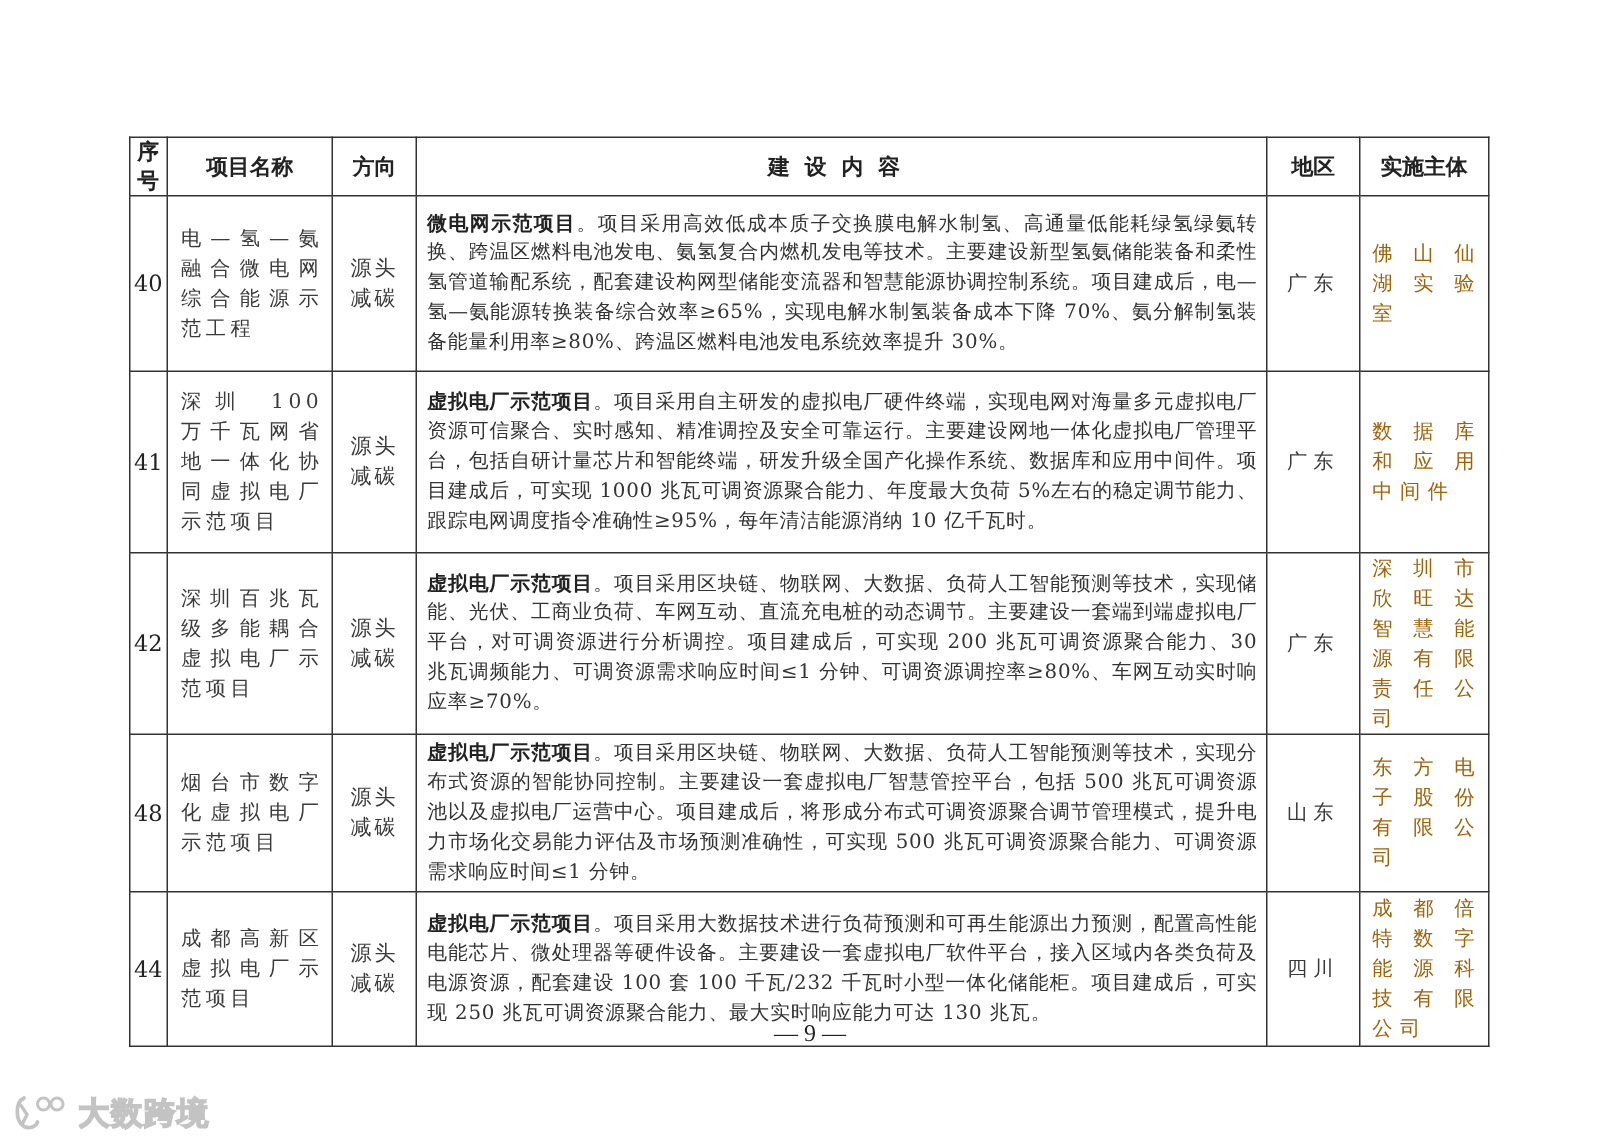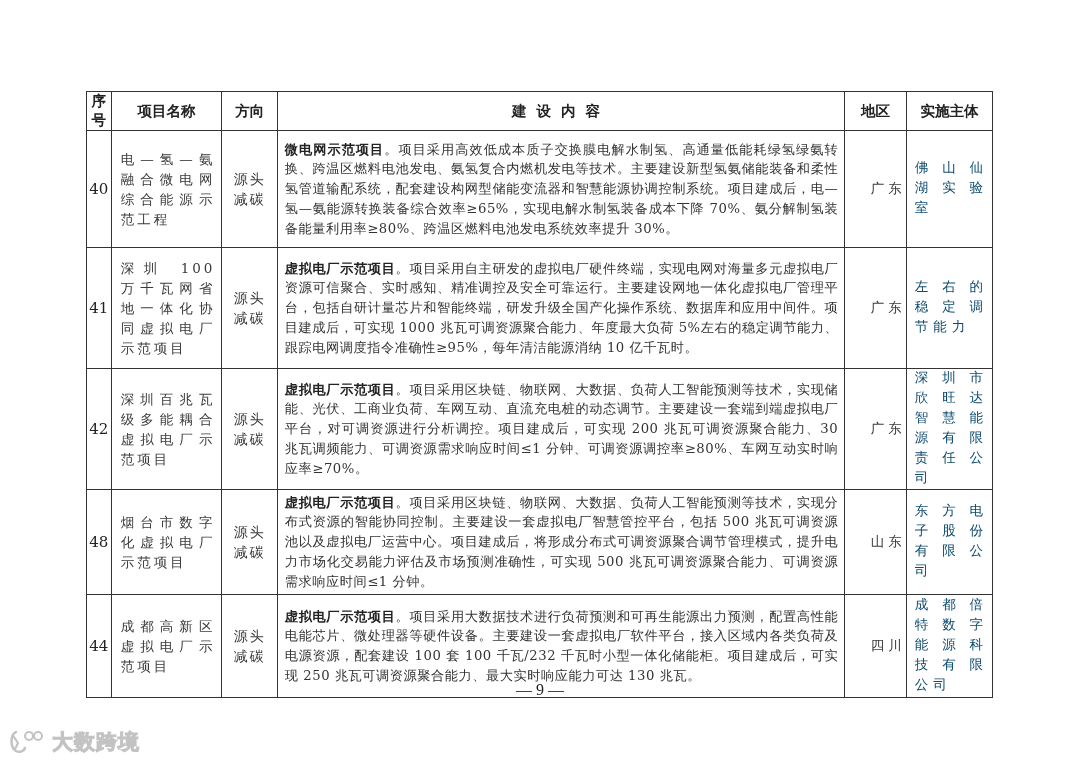--- a/index.html
+++ b/index.html
@@ -32,25 +32,25 @@
   .dir-text {
     font-size: 14px; line-height: 20px; letter-spacing: 2px; color: #3a3a3a;
     text-align: center; padding: 0 4px;
   }
   .content-text {
     font-size: 13.2px; line-height: 19.7px; color: #333; padding: 2px 6px 2px 7px;
     text-align: justify; letter-spacing: 0.55px;
   }
   .content-text .lead { font-weight: bold; color: #222; }
   .region-text {
-    font-size: 13.5px; letter-spacing: 4px; text-align: right; color: #3a3a3a;
+    font-size: 13.5px; letter-spacing: 4px; text-align: center; color: #3a3a3a;
   }
   .entity-text {
-    font-size: 13.5px; line-height: 20px; letter-spacing: 5px; color: #0c4a6e;
-    padding: 0 4px 0 8px; text-align: justify; font-family: Liberation Mono, monospace;
+    font-size: 13.5px; line-height: 20px; letter-spacing: 5px; color: #a16207;
+    padding: 0 4px 0 8px; text-align: justify;
   }
   tr.r40 td { height: 116px; }
   tr.r41 td { height: 120px; }
   tr.r42 td { height: 100px; }
   tr.r43 td { height: 104px; }
   tr.r44 td { height: 102px; }
   .page-number {
     position: absolute; left: 0; width: 1080px; top: 681px; text-align: center;
     font-size: 16px; color: #222; font-family: "Liberation Serif", serif;
   }
@@ -110,21 +110,21 @@
       <td>
           <div class="dir-text">源头减碳</div>
         </td>
       <td>
           <div class="content-text"><span class="lead">虚拟电厂示范项目</span><span>。项目采用自主研发的虚拟电厂硬件终端，实现电网对海量多元虚拟电厂资源可信聚合、实时感知、精准调控及安全可靠运行。主要建设网地一体化虚拟电厂管理平台，包括自研计量芯片和智能终端，研发升级全国产化操作系统、数据库和应用中间件。项目建成后，可实现 1000 兆瓦可调资源聚合能力、年度最大负荷 5%左右的稳定调节能力、跟踪电网调度指令准确性≥95%，每年清洁能源消纳 10 亿千瓦时。</span></div>
         </td>
       <td>
           <div class="region-text">广东</div>
         </td>
       <td>
-          <div class="entity-text">左右的稳定调节能力</div>
+          <div class="entity-text">数据库和应用中间件</div>
         </td>
     </tr>
     <tr class="r42">
       <td class="c-num">42</td>
       <td>
           <div class="name-text">深圳百兆瓦级多能耦合虚拟电厂示范项目</div>
         </td>
       <td>
           <div class="dir-text">源头减碳</div>
         </td>

